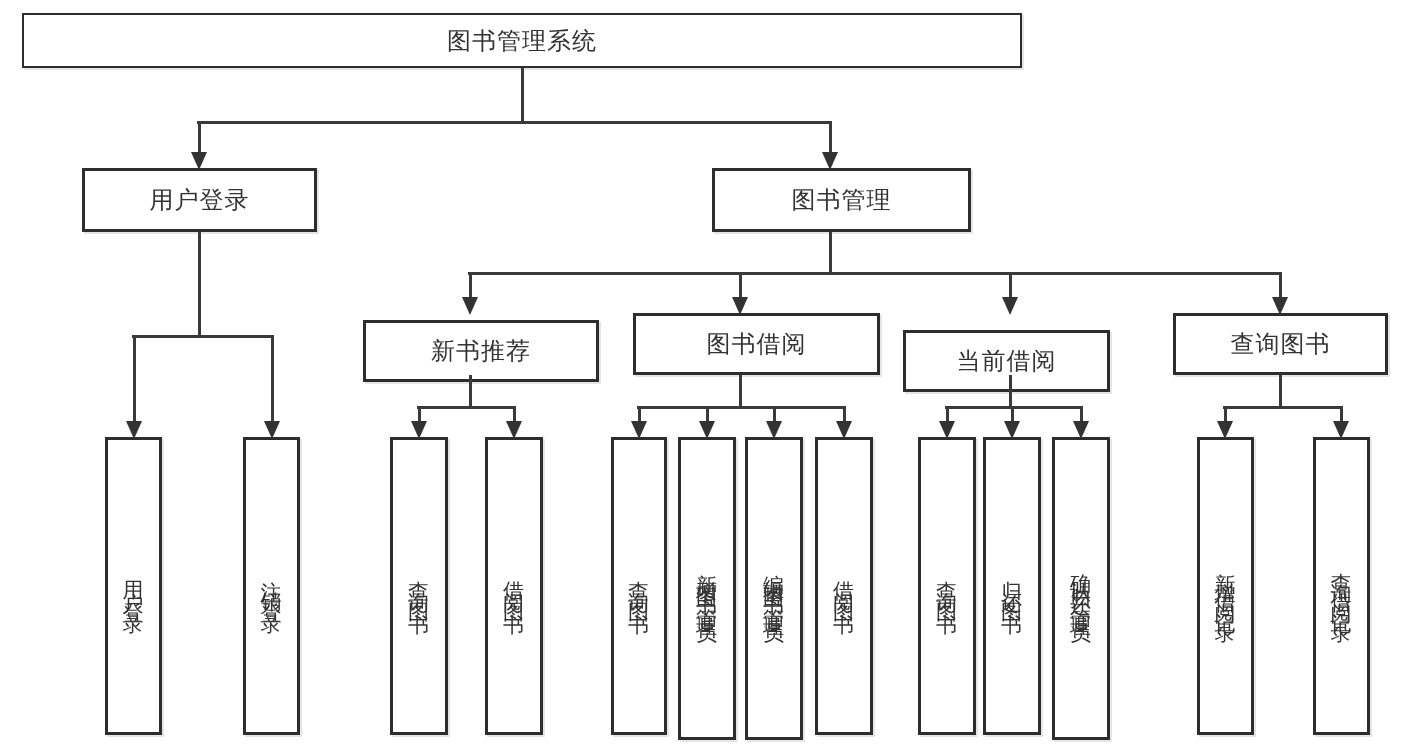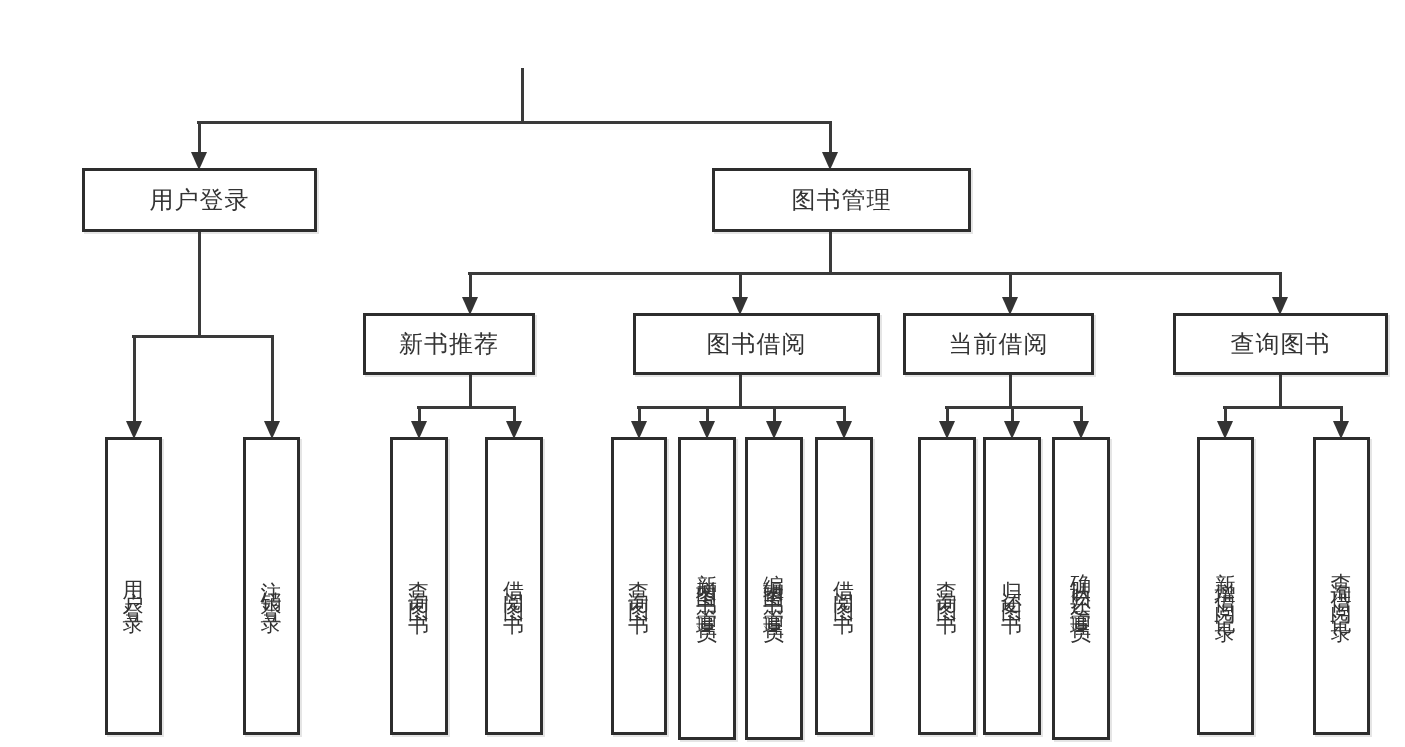--- a/index.html
+++ b/index.html
@@ -33,35 +33,38 @@
   #watermark{
     position:absolute;left:1181px;top:716px;z-index:5;
     font-size:21px;color:rgba(150,150,150,0.85);white-space:nowrap;
   }
 </style>
 </head>
 <body>
 
 <div id="stage">
 
+  <div class="node root" style="left:22px;top:13px;width:1000px;height:55px">
+    <span>图书管理系统</span>
+  </div>
 
   <div class="node" style="left:82px;top:168px;width:235px;height:64px">
     <span>用户登录</span>
   </div>
   <div class="node" style="left:712px;top:168px;width:259px;height:64px">
     <span>图书管理</span>
   </div>
 
-  <div class="node" style="left:363px;top:313px;width:172px;height:62px">
+  <div class="node" style="left:363px;top:320px;width:236px;height:62px">
     <span>新书推荐</span>
   </div>
   <div class="node" style="left:633px;top:313px;width:247px;height:62px">
     <span>图书借阅</span>
   </div>
-  <div class="node" style="left:903px;top:313px;width:191px;height:62px">
+  <div class="node" style="left:903px;top:330px;width:207px;height:62px">
     <span>当前借阅</span>
   </div>
   <div class="node" style="left:1173px;top:313px;width:215px;height:62px">
     <span>查询图书</span>
   </div>
 
   <div class="node vnode" style="left:105px;top:437px;width:57px;height:298px">
     <span class="vtext ls4">用户登录</span>
   </div>
   <div class="node vnode" style="left:243px;top:437px;width:57px;height:298px">

